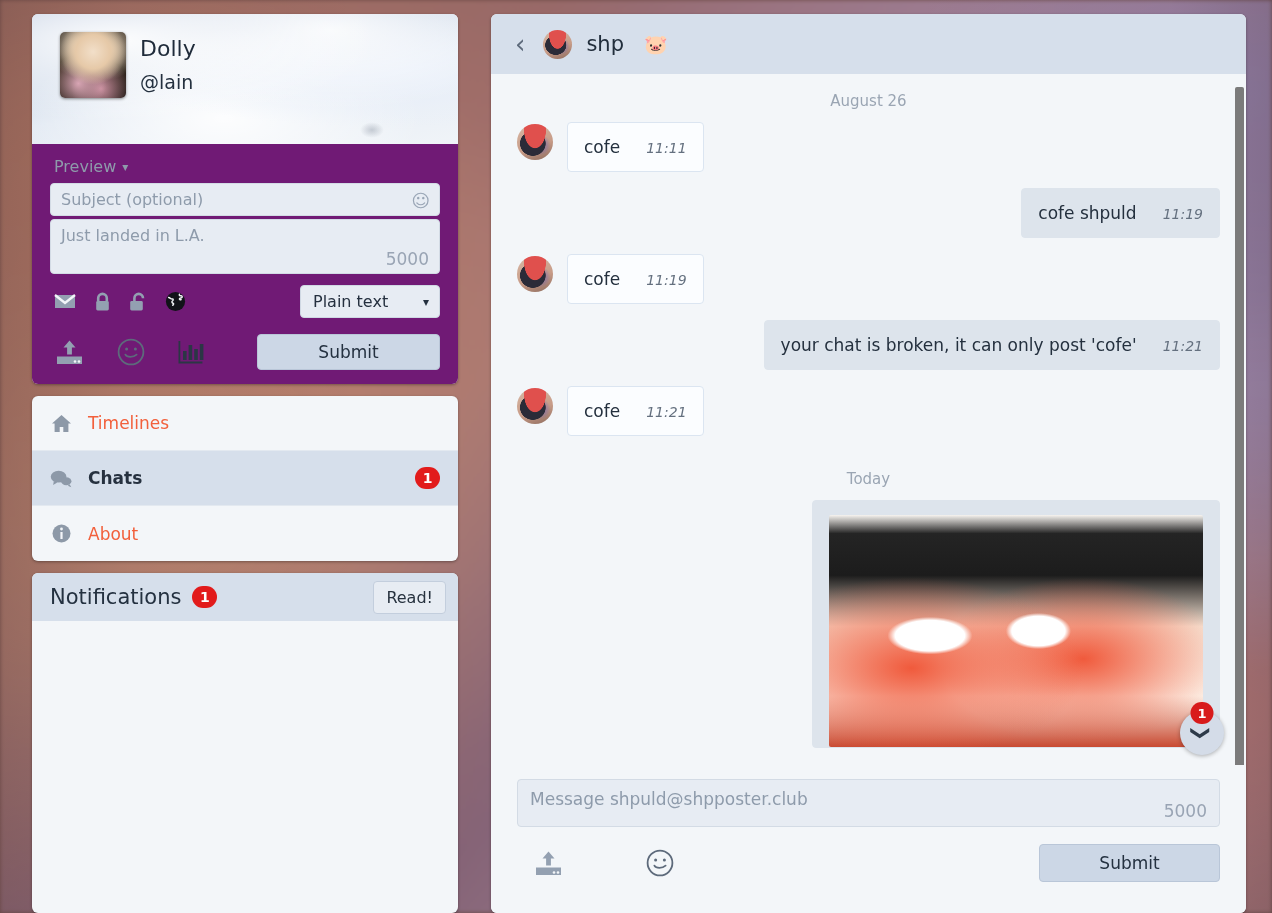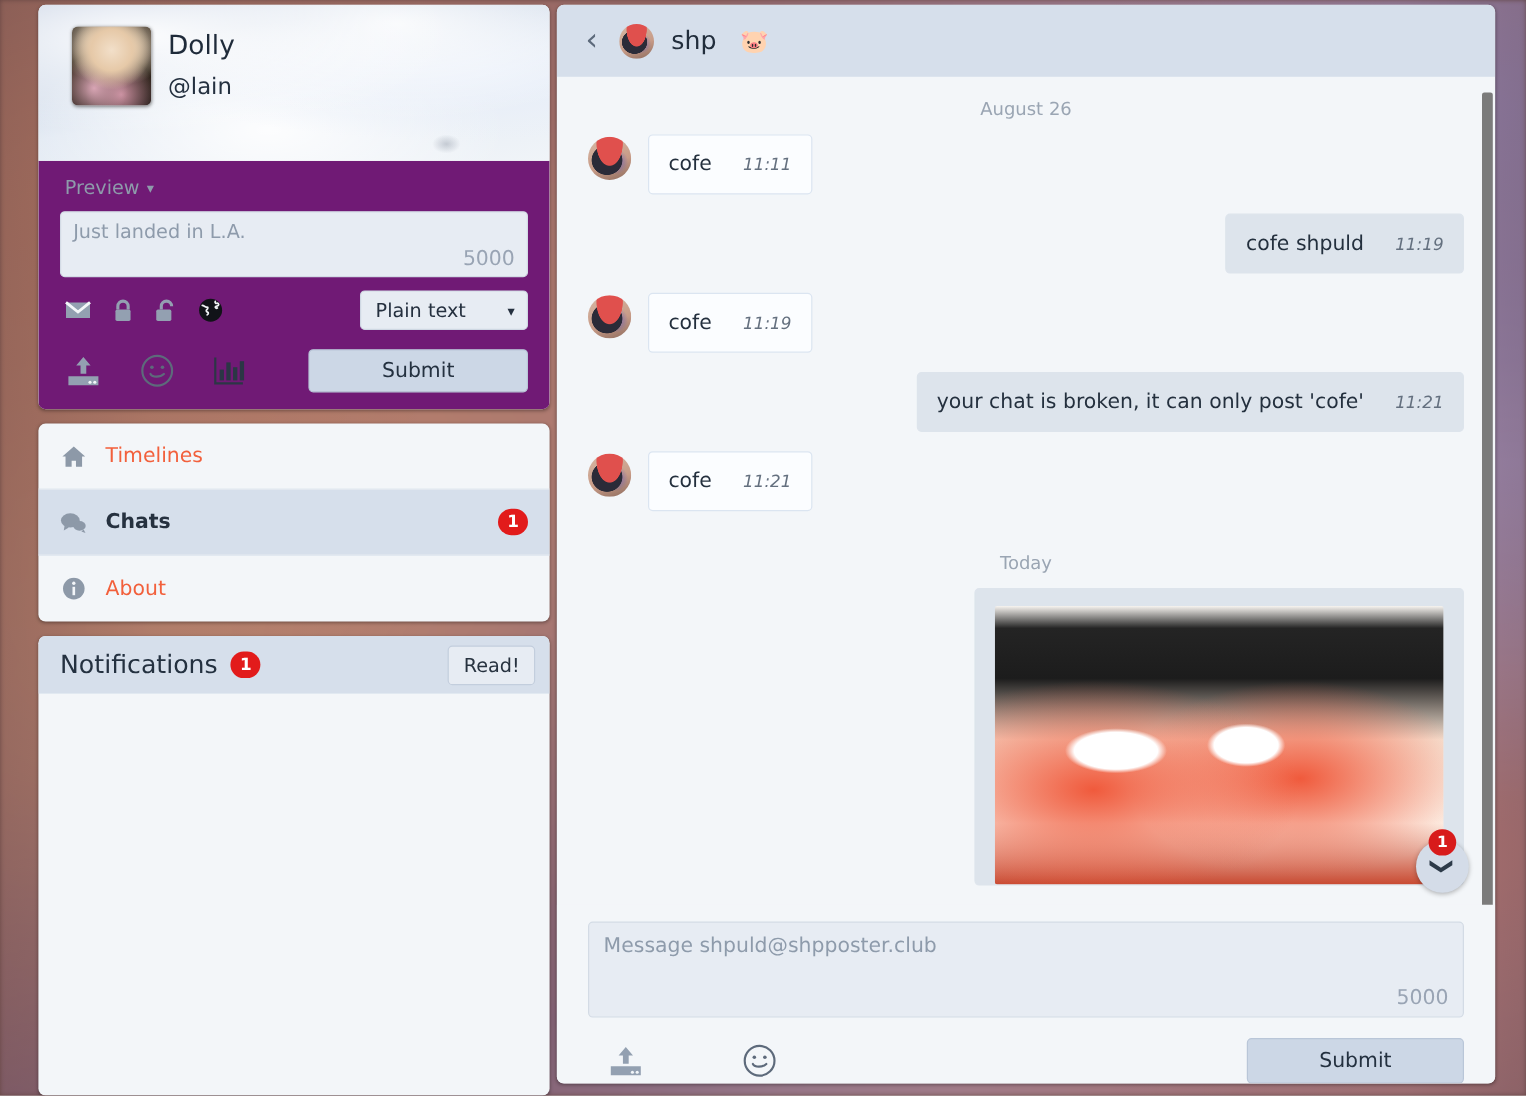--- a/index.html
+++ b/index.html
@@ -21,21 +21,21 @@
       radial-gradient(ellipse at 97% 10%, rgba(150,130,170,.95) 0%, rgba(130,110,150,0) 40%),
       radial-gradient(ellipse at 99% 42%, rgba(175,150,185,.9) 0%, rgba(150,125,165,0) 38%),
       radial-gradient(ellipse at 96% 78%, rgba(185,120,115,.9) 0%, rgba(160,100,100,0) 42%),
       linear-gradient(150deg,#7d5a5e 0%,#96686a 22%,#a9797a 40%,#8d7190 62%,#9d8298 78%,#8e6a72 100%);
     filter:blur(2px);
   }
   #wallpaper-vignette{
     position:absolute; inset:0; z-index:0;
     background:linear-gradient(90deg, rgba(90,60,60,.30) 0%, rgba(70,50,60,.10) 10%, rgba(0,0,0,0) 28%, rgba(0,0,0,0) 72%, rgba(80,60,80,.08) 92%, rgba(60,45,60,.22) 100%);
   }
-  #app{ position:absolute; inset:0; z-index:2; display:flex; gap:6px; padding:4px 26px 0 32px; }
+  #app{ position:absolute; inset:0; z-index:2; display:flex; gap:33px; padding:14px 26px 0 32px; }
 
   
   #left-col{ width:426px; flex:0 0 426px; display:flex; flex-direction:column; gap:12px; }
 
   .panel{ background:#f3f6f9; border-radius:6px; box-shadow:0 1px 3px rgba(0,0,0,.35); overflow:hidden; }
 
   
   #user-card{ }
   #user-banner{
     height:130px; position:relative;
@@ -237,21 +237,21 @@
   }
   #chat-scrollbar{
     position:absolute; right:2px; top:13px; width:9px; height:687px;
     background:#7b7b7b; border-radius:2px; cursor:pointer; z-index:4;
   }
 
   
   #chat-composer{ flex:0 0 148px; padding:14px 26px 0 26px; background:#f3f6f9; }
   #chat-input{
     background:#e7ecf3; border:1px solid #d3dbe5; border-radius:4px;
-    height:80px; padding:9px 12px 0 12px; color:#8e9bab; font-size:17px; position:relative;
+    height:48px; padding:9px 12px 0 12px; color:#8e9bab; font-size:17px; position:relative;
   }
   #chat-counter{ position:absolute; right:12px; bottom:5px; color:#99a4b4; font-size:17px; }
   #chat-action-row{ display:flex; align-items:center; justify-content:space-between; margin-top:17px; }
   #chat-action-icons{ display:flex; align-items:center; gap:82px; padding-left:16px; }
   #chat-submit{
     background:#ccd7e6; border:1px solid #b9c6d8; border-radius:4px;
     width:181px; height:38px; font-size:17px; color:#243140; cursor:pointer;
     font-family:"DejaVu Sans", sans-serif;
   }
   svg{ display:block; }
@@ -275,20 +275,24 @@
         </div>
         <div id="banner-bird"></div>
       </div>
 
       <div id="composer">
         <div id="preview-toggle">
           <span>Preview</span>
           <span class="chev">▾</span>
         </div>
 
+        <div class="field" id="subject-field">
+          <span>Subject (optional)</span>
+          <span id="subject-emoji">☺</span>
+        </div>
 
         <div class="field" id="body-field">
           <span>Just landed in L.A.</span>
           <span id="body-counter">5000</span>
         </div>
 
         <div id="scope-row">
           <div id="scope-icons">
             <span class="scope-ic">
               <svg width="22" height="17" viewBox="0 0 22 17">

